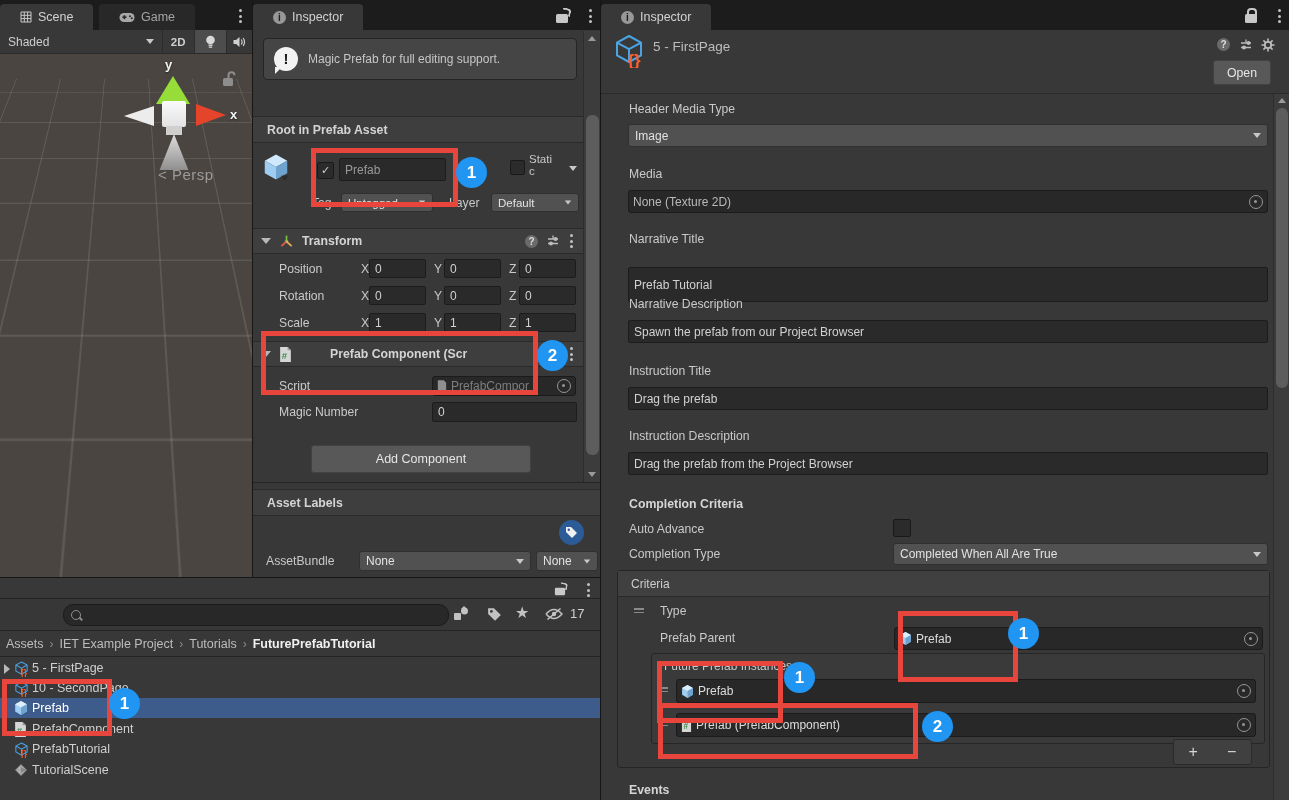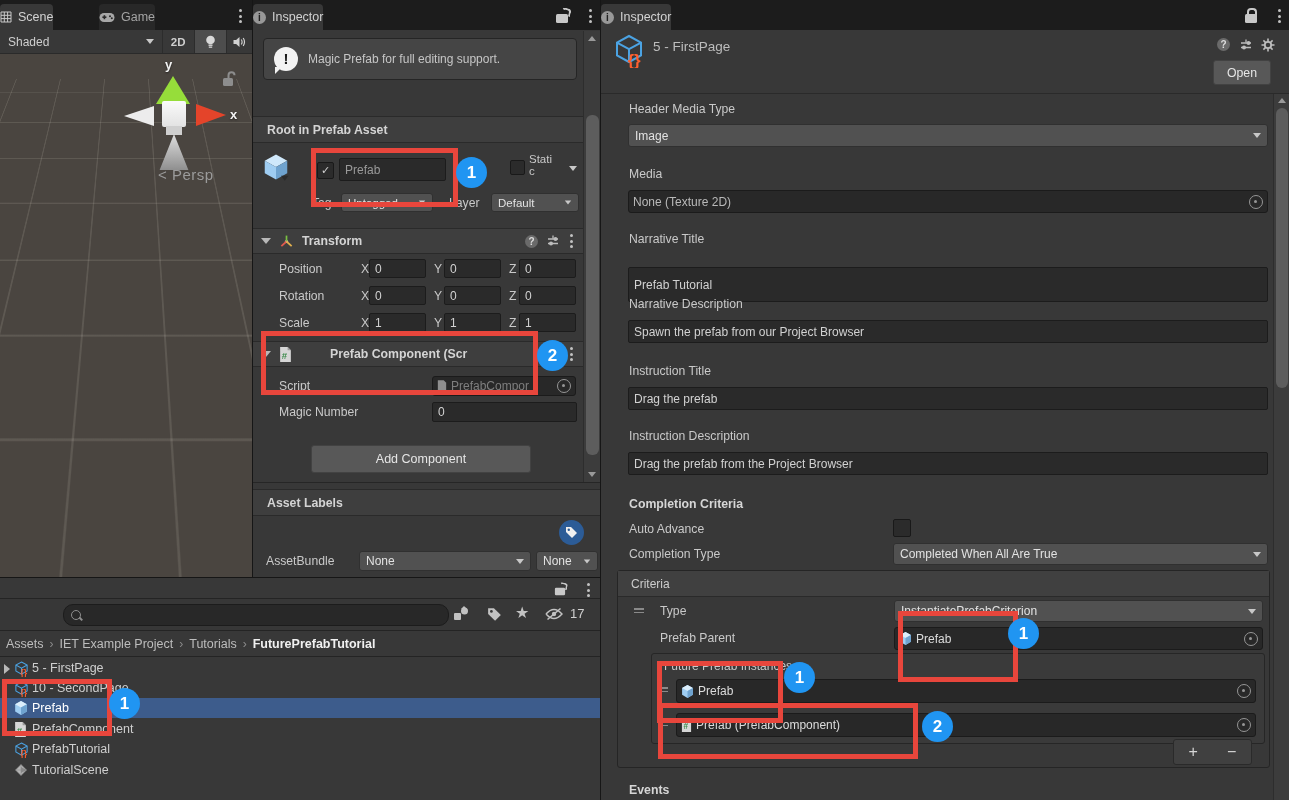--- a/index.html
+++ b/index.html
@@ -1,21 +1,21 @@
 <!DOCTYPE html>
 <html><head>
 <meta charset="utf-8">
 <style>
   html,body{margin:0;padding:0;background:#101010;}
   .root{position:relative;width:1289px;height:800px;background:#161616;font-family:"Liberation Sans",sans-serif;overflow:hidden;color:#c8c8c8;font-size:12px;-webkit-font-smoothing:antialiased;}
   .abs{position:absolute;}
   .panel{position:absolute;background:#383838;outline:1px solid #161616;}
   
   .tabbar{position:absolute;left:0;top:0;right:0;height:30px;background:#1c1c1c;}
-  .tab{position:absolute;top:4px;height:26px;display:flex;align-items:center;gap:6px;padding:0 0;background:#383838;border-radius:4px 4px 0 0;color:#d2d2d2;font-size:12.5px;}
+  .tab{position:absolute;top:4px;height:26px;display:flex;align-items:center;gap:6px;padding:0 20px;background:#383838;border-radius:4px 4px 0 0;color:#d2d2d2;font-size:12.5px;}
   .tab.inactive{background:#282828;color:#a3a3a3;}
   .vdots{display:flex;flex-direction:column;gap:2.5px;align-items:center;cursor:pointer;padding:4px;}
   .vdots i{width:3px;height:3px;border-radius:50%;background:#c2c2c2;}
   
   .lock{position:relative;width:12px;height:9px;background:#c8c8c8;border-radius:1.5px;margin-top:7px;}
   .lock::before{content:"";position:absolute;left:2px;top:-6px;width:6px;height:6px;border:2px solid #c8c8c8;border-bottom:none;border-radius:4px 4px 0 0;}
   .lock.open::before{left:5px;transform:rotate(14deg);border-left-color:transparent;}
   .info-badge{display:inline-block;width:13px;height:13px;line-height:13px;border-radius:50%;background:#989898;color:#222;font-weight:bold;font-size:10px;text-align:center;}
   
   .scene-toolbar{position:absolute;left:0;top:30px;right:0;height:23px;background:#383838;border-bottom:1px solid #2a2a2a;display:flex;align-items:stretch;}
@@ -485,24 +485,20 @@
 
     <div class="abs" style="left:16px;top:570px;width:651px;height:196px;border:1px solid #252525;border-radius:3px;">
       <div class="abs" style="left:0;top:0;right:0;height:25px;background:#404040;border-bottom:1px solid #2a2a2a;display:flex;align-items:center;padding-left:13px;color:#cdcdcd;">
           <span>Criteria</span>
         </div>
       <span class="handle abs" style="left:16px;top:37px;">
           <i></i>
           <i></i>
         </span>
       <div class="flabel" style="left:42px;top:33px;">Type</div>
-      <div class="dd" style="position:absolute;left:276px;top:29px;width:369px;height:22px;">
-        <span>InstantiatePrefabCriterion</span>
-          <span class="tri-down"></span>
-      </div>
       <div class="flabel" style="left:42px;top:60px;">Prefab Parent</div>
       <div class="objfield" style="position:absolute;left:276px;top:56px;width:369px;height:23px;">
         <svg width="13" height="13" viewBox="0 0 12 12">
             <path d="M6 0 11 2.8V9L6 12 1 9V2.8Z" fill="#9fcdf2"></path>
             <path d="M6 0 11 2.8 6 5.6 1 2.8Z" fill="#dceefb"></path>
             <path d="M6 5.6 11 2.8V9L6 12Z" fill="#6fa3cf"></path>
           </svg>
         <span style="color:#dcdcdc;">Prefab</span>
         <span class="picker"></span>
       </div>

